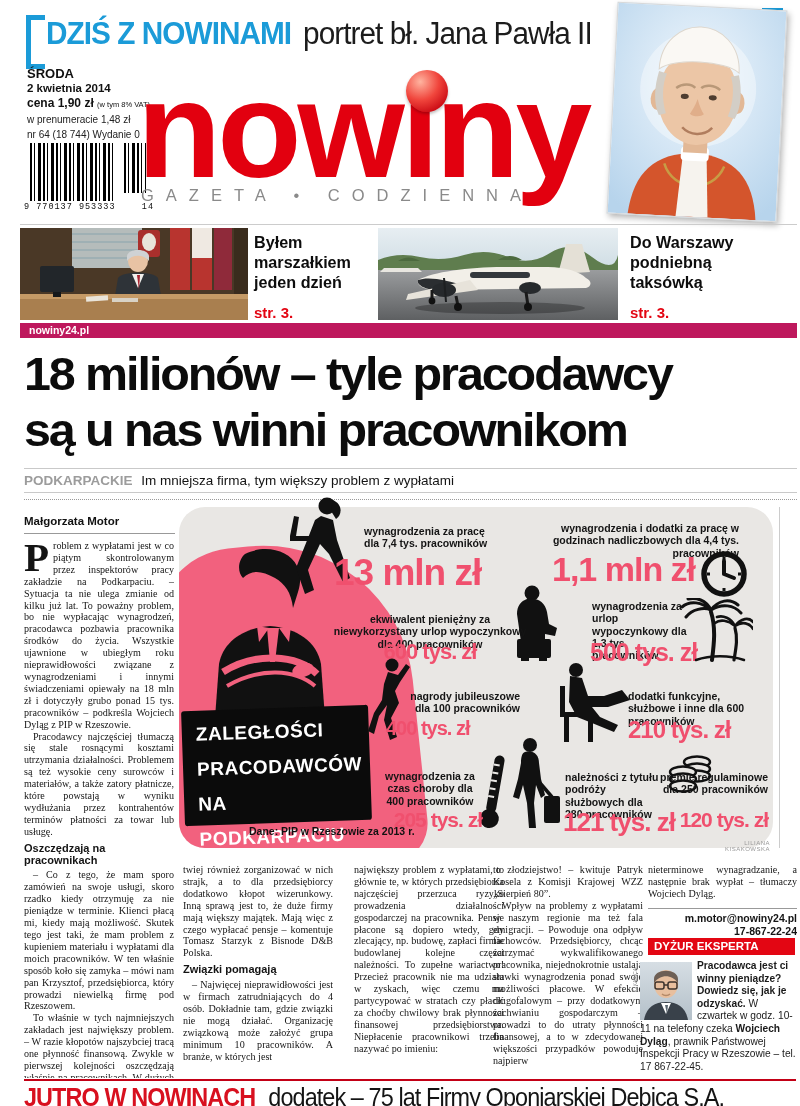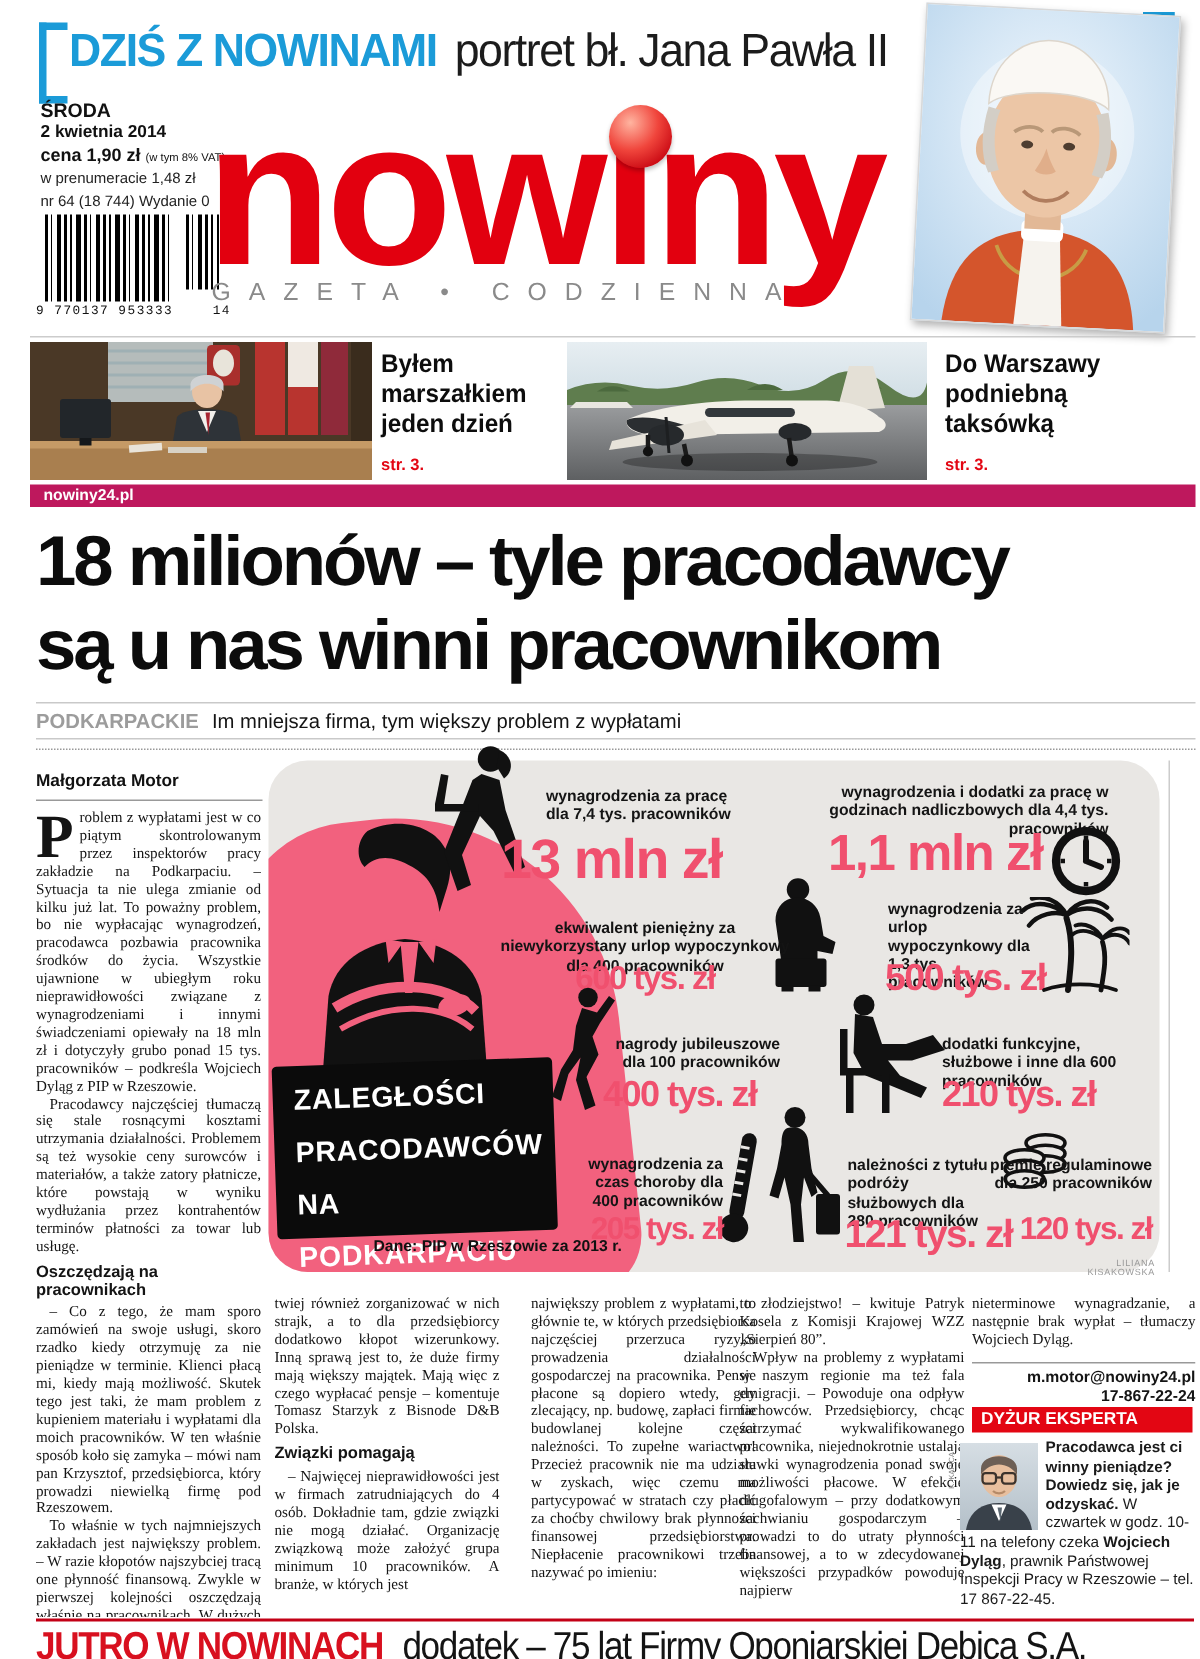--- a/index.html
+++ b/index.html
@@ -40,21 +40,21 @@
 
   
   .pope{position:absolute;left:612px;top:6px;width:168px;height:210px;transform:rotate(3deg);
         border:1px solid #d8d8d8;box-shadow:2px 3px 6px rgba(0,0,0,.3);background:#dfeefa;overflow:hidden;}
 
   
   .tz-rule{position:absolute;left:20px;top:224px;width:777px;height:1px;background:#ccc;}
   .photo{position:absolute;top:228px;height:92px;overflow:hidden;}
   .t-h{position:absolute;top:233px;font-size:17px;line-height:20px;font-weight:bold;color:#0d0d0d;
        transform:scaleX(.95);transform-origin:left;}
-  .t-p{position:absolute;top:304px;font-size:11px;font-weight:bold;color:#e30613;}
+  .t-p{position:absolute;top:304px;font-size:15px;font-weight:bold;color:#e30613;}
   .sitebar{position:absolute;left:20px;top:323px;width:777px;height:15px;background:#be185d;
            color:#fff;font-size:10.5px;font-weight:bold;line-height:15px;padding-left:9px;box-sizing:border-box;}
 
   
   .hl{position:absolute;left:24px;font-size:47px;line-height:1;font-weight:bold;letter-spacing:-2px;
       color:#0c0c0c;white-space:nowrap;transform:scaleX(1.03);transform-origin:left;}
   .rule{position:absolute;left:24px;width:773px;height:1px;background:#c9c9c9;}
   .kicker{position:absolute;left:24px;top:473px;font-size:13.5px;white-space:nowrap;}
   .kicker .k1{color:#9c9c9c;font-weight:bold;}
   .kicker .k2{color:#141414;margin-left:5px;}
@@ -314,39 +314,39 @@
       <path d="M57 28 C50 22 42 21 37 25 M57 28 C53 20 45 17 39 19 M57 28 C63 20 71 19 75 24 M57 28 C64 23 72 25 75 31" stroke-width="2.6"></path>
       <path d="M18 62 C32 57 52 57 66 62" stroke-width="2.5"></path>
     </g>
   </svg>
 
   <svg class="sil" style="left:368px;top:658px;" width="44" height="90" viewBox="0 0 44 90">
     <circle cx="24" cy="7" r="6.5" fill="#111"></circle>
     <path d="M20 14 L30 17 L38 6 L42 9 L32 24 L27 33 L31 45 L23 60 L29 79 L22 82 L16 62 L19 47 L11 58 L6 76 L0 73 L6 55 L14 42 L16 26 Z" fill="#111"></path>
   </svg>
   <div class="ig-label" style="left:402px;top:690px;width:118px;text-align:right;">nagrody jubileuszowe dla 100 pracowników</div>
-  <div class="ig-value" style="left:402px;top:718px;font-size:24px;text-align:center;">400 tys. zł</div>
+  <div class="ig-value" style="left:386px;top:718px;font-size:20px;text-align:center;">400 tys. zł</div>
 
   <svg class="sil" style="left:548px;top:662px;" width="82" height="80" viewBox="0 0 82 80">
     <circle cx="28" cy="8" r="7" fill="#111"></circle>
     <path d="M22 14 L34 16 L40 34 L56 34 L74 28 L82 38 L60 45 L44 45 L52 55 L70 63 L66 70 L44 61 L29 55 L21 40 Z" fill="#111"></path>
     <rect x="12" y="24" width="5" height="28" fill="#111"></rect>
     <rect x="12" y="50" width="36" height="5" fill="#111"></rect>
     <rect x="16" y="54" width="5" height="26" fill="#111"></rect>
     <rect x="40" y="54" width="5" height="26" fill="#111"></rect>
   </svg>
   <div class="ig-label" style="left:628px;top:690px;width:124px;">dodatki funkcyjne, służbowe i inne dla 600 pracowników</div>
   <div class="ig-value" style="left:628px;top:718px;font-size:24px;">210 tys. zł</div>
 
   <svg class="sil" style="left:481px;top:753px;transform:rotate(10deg);" width="26" height="78" viewBox="0 0 26 78">
     <rect x="8" y="2" width="10" height="58" rx="5" fill="#111"></rect>
     <circle cx="13" cy="66" r="9.5" fill="#111"></circle>
     <path d="M8 12 h6 M8 20 h6 M8 28 h6 M8 36 h6 M8 44 h6" stroke="#e9e7e4" stroke-width="2"></path>
   </svg>
-  <div class="ig-label" style="left:378px;top:770px;width:104px;text-align:right;">wynagrodzenia za czas choroby dla 400 pracowników</div>
+  <div class="ig-label" style="left:378px;top:770px;width:104px;text-align:center;">wynagrodzenia za czas choroby dla 400 pracowników</div>
   <div class="ig-value" style="left:378px;top:809px;width:104px;text-align:right;font-size:21px;">205 tys. zł</div>
 
   <svg class="sil" style="left:512px;top:737px;" width="50" height="96" viewBox="0 0 50 96">
     <circle cx="18" cy="8" r="7" fill="#111"></circle>
     <path d="M13 15 C22 13 27 18 27 26 L29 42 L33 58 L29 61 L24 48 L22 66 L24 91 L17 91 L15 66 L11 48 L7 62 L1 60 L6 42 L9 26 C9 20 10 16 13 15 Z" fill="#111"></path>
     <path d="M28 46 L40 60" stroke="#111" stroke-width="3.5"></path>
     <rect x="32" y="59" width="16" height="27" rx="2" fill="#111"></rect>
   </svg>
   <div class="ig-label" style="left:565px;top:771px;width:96px;">należności z tytułu podróży służbowych dla 280 pracowników</div>
   <div class="ig-value" style="left:563px;top:809px;font-size:26px;">121 tys. zł</div>

